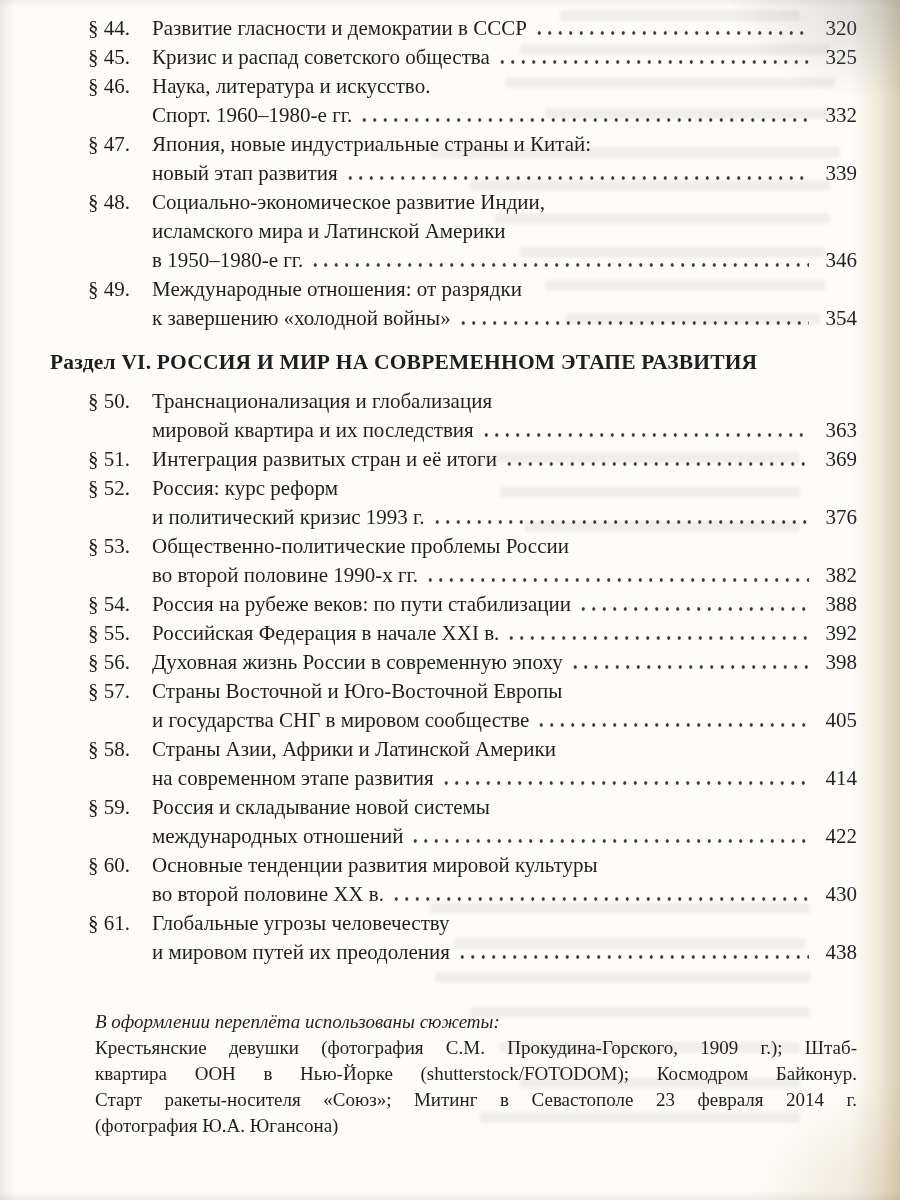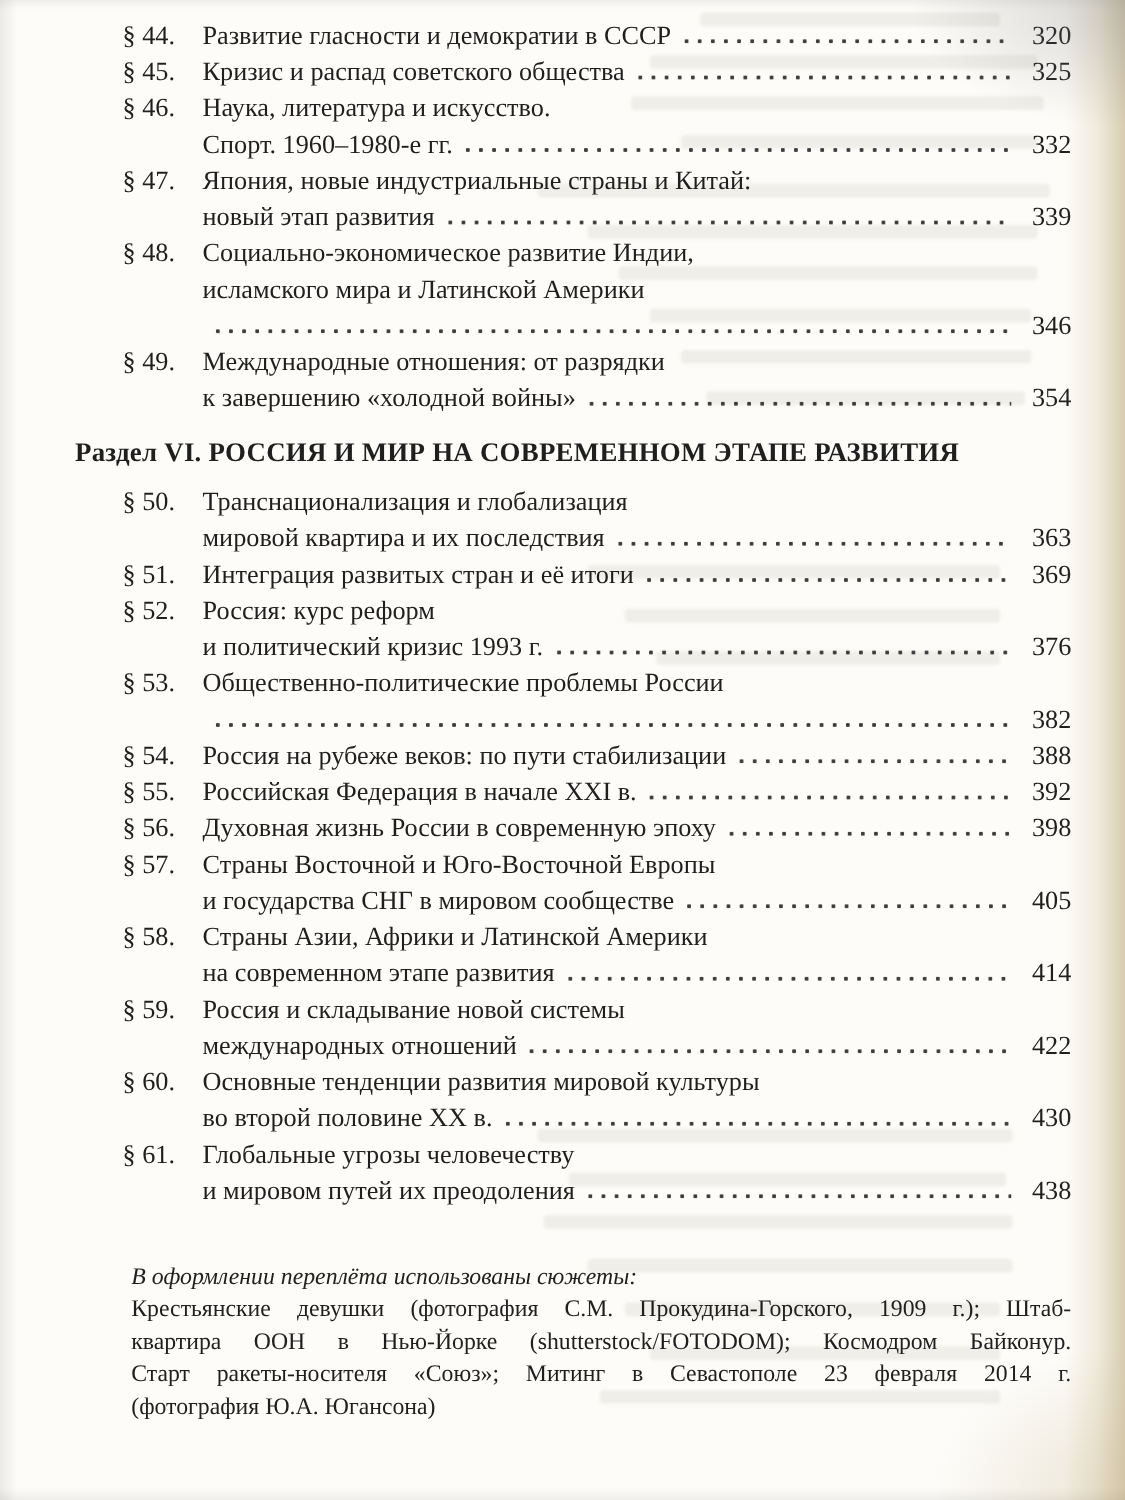--- a/index.html
+++ b/index.html
@@ -19,21 +19,21 @@
   .ghosts { position: absolute; inset: 0; pointer-events: none; }
   .ghost-bar {
     position: absolute;
     height: 11px;
     background: rgba(125, 120, 100, 0.10);
     border-radius: 3px;
     filter: blur(1.4px);
   }
   .content {
     position: absolute;
-    left: 60px; right: 43px; top: 14px;
+    left: 50px; right: 43px; top: 14px;
   }
   .toc-entry { margin-left: 38px; }
   .toc-line {
     display: flex;
     align-items: baseline;
     font-size: 21px;
     line-height: 29px;
     white-space: nowrap;
   }
   .toc-num { flex: 0 0 64px; }
@@ -174,20 +174,21 @@
           <div class="toc-line">
             <span class="toc-num">§ 48.</span>
             <span class="toc-title">Социально-экономическое развитие Индии,</span>
           </div>
           <div class="toc-line">
             <span class="toc-num"></span>
             <span class="toc-title">исламского мира и Латинской Америки</span>
           </div>
           <div class="toc-line">
             <span class="toc-num"></span>
+            <span class="toc-title">в 1950–1980-е гг.</span>
             <span class="toc-leader"></span>
             <span class="toc-page">346</span>
           </div>
         </div>
         <div class="toc-entry">
           <div class="toc-line">
             <span class="toc-num">§ 49.</span>
             <span class="toc-title">Международные отношения: от разрядки</span>
           </div>
           <div class="toc-line">
@@ -234,20 +235,21 @@
             <span class="toc-page">376</span>
           </div>
         </div>
         <div class="toc-entry">
           <div class="toc-line">
             <span class="toc-num">§ 53.</span>
             <span class="toc-title">Общественно-политические проблемы России</span>
           </div>
           <div class="toc-line">
             <span class="toc-num"></span>
+            <span class="toc-title">во второй половине 1990-х гг.</span>
             <span class="toc-leader"></span>
             <span class="toc-page">382</span>
           </div>
         </div>
         <div class="toc-entry">
           <div class="toc-line">
             <span class="toc-num">§ 54.</span>
             <span class="toc-title">Россия на рубеже веков: по пути стабилизации</span>
             <span class="toc-leader"></span>
             <span class="toc-page">388</span>

